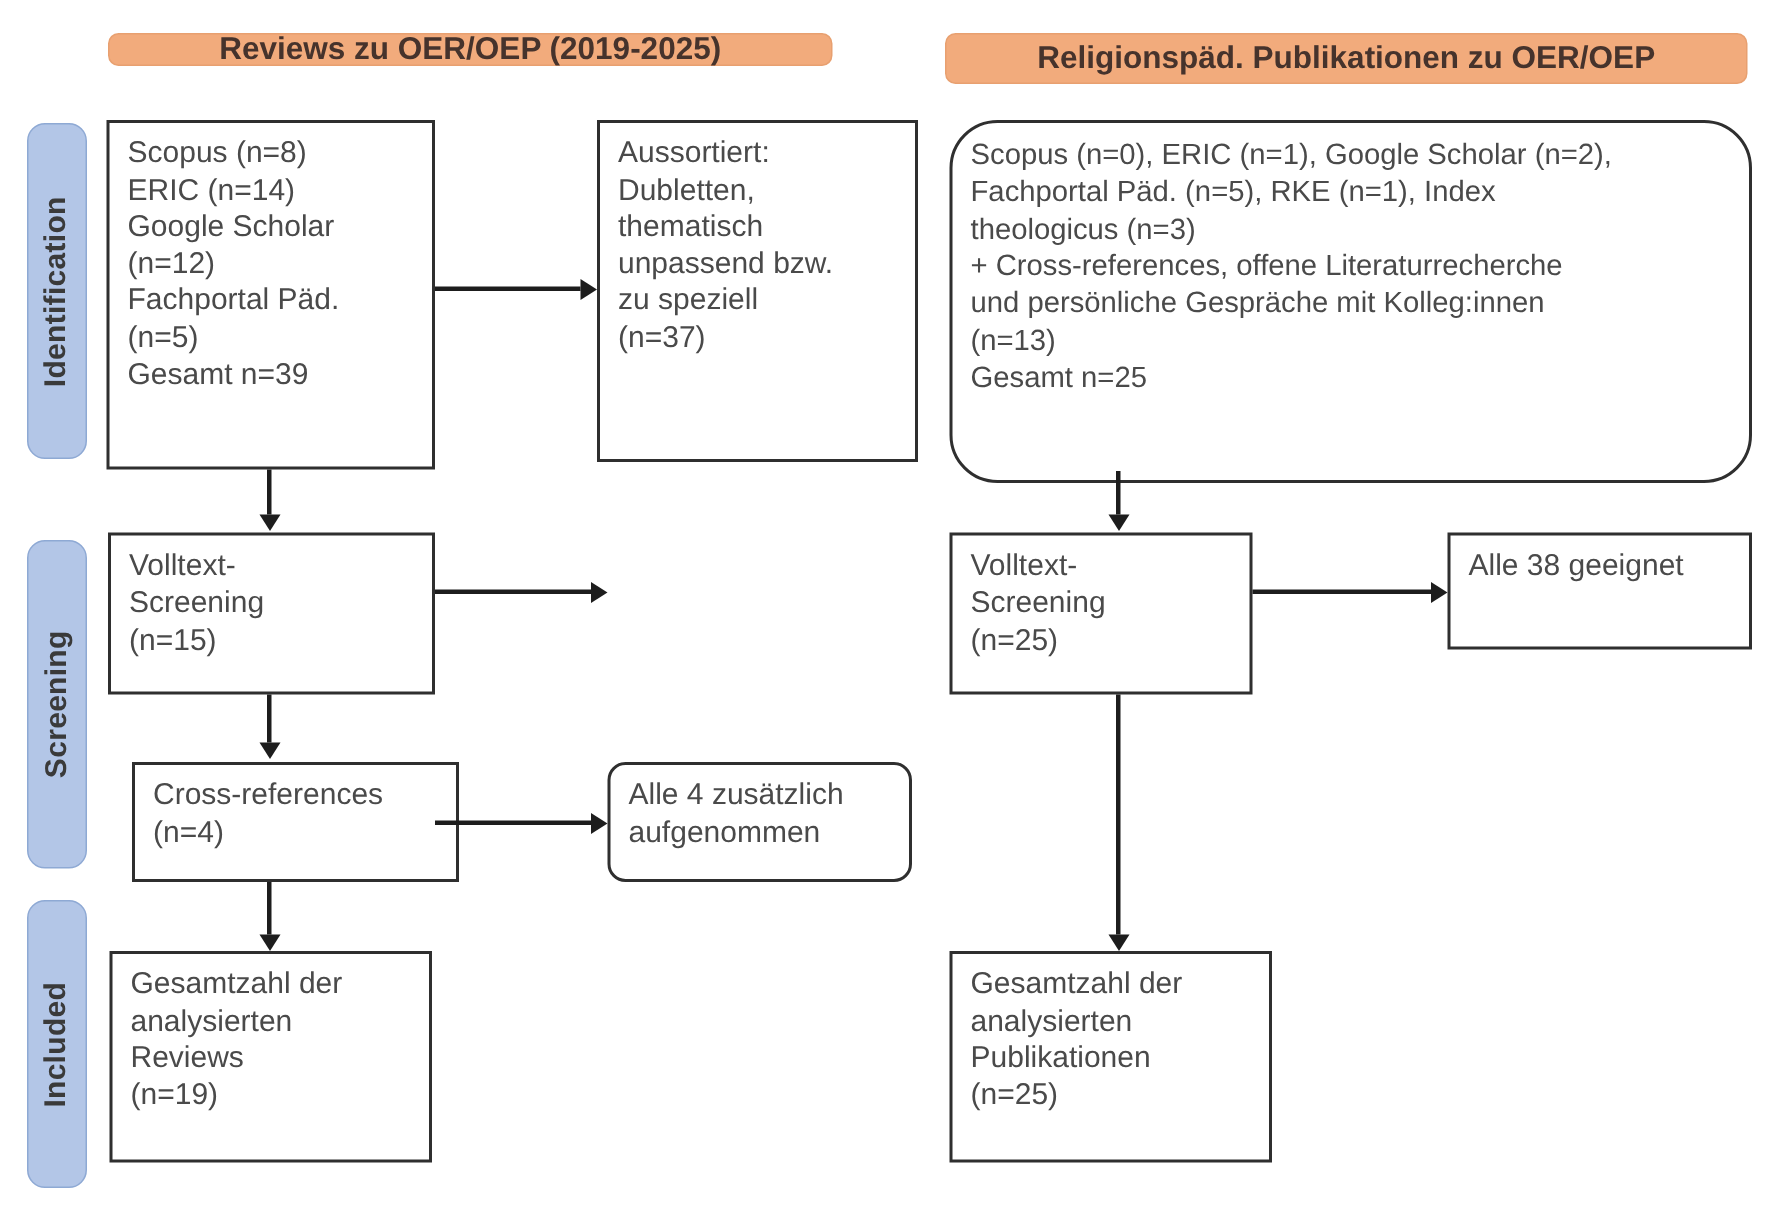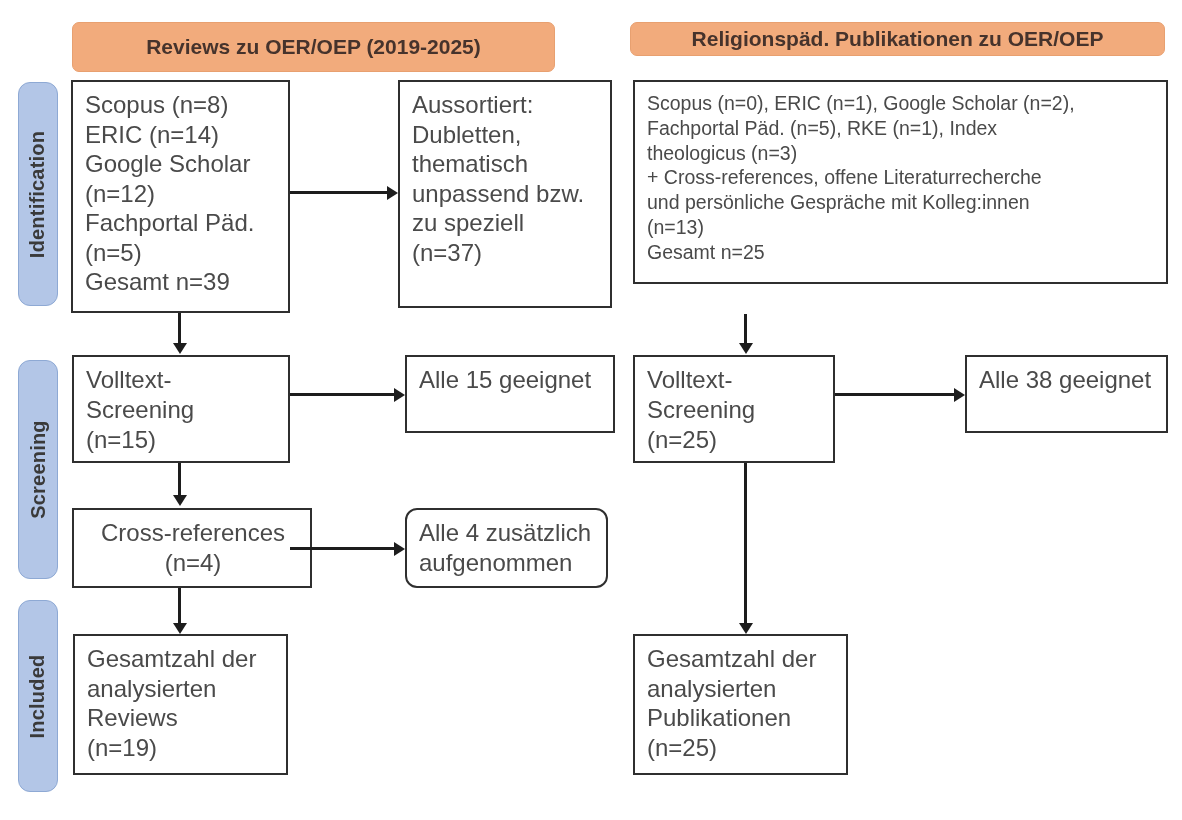--- a/index.html
+++ b/index.html
@@ -52,21 +52,21 @@
     white-space: nowrap;
   }
 
   
   .box {
     position: absolute;
     background: #ffffff;
     border: 2.5px solid #2f2f2f;
     box-sizing: border-box;
     padding: 8px 10px 6px 12px;
-    font-size: 24px;
+    font-size: 20px;
     line-height: 1.23;
     color: #4a4a4a;
     white-space: pre-line;
     overflow: hidden;
   }
   .box.compact { line-height: 1.26; }
   .box.dense {
     font-size: 19.5px;
     line-height: 1.27;
     padding-top: 9px;
@@ -106,21 +106,21 @@
   </div>
 
   <div class="stage-pill" style="left:18px; top:360px; width:40px; height:219px;">
     <span class="stage-label">Screening</span>
   </div>
 
   <div class="stage-pill" style="left:18px; top:600px; width:40px; height:192px;">
     <span class="stage-label">Included</span>
   </div>
 
-  <div class="col-header" style="left:72px; top:22px; width:483px; height:50px;">Reviews zu OER/OEP (2019-2025)</div>
+  <div class="col-header" style="left:72px; top:22px; width:483px; height:22px;">Reviews zu OER/OEP (2019-2025)</div>
 
   <div class="col-header" style="left:630px; top:22px; width:535px; height:34px;">Religionspäd. Publikationen zu OER/OEP</div>
 
   <div class="box" style="left:71px; top:80px; width:219px; height:233px;">Scopus (n=8)
 ERIC (n=14)
 Google Scholar
 (n=12)
 Fachportal Päd.
 (n=5)
 Gesamt n=39</div>
@@ -135,46 +135,45 @@
   <div class="conn h" style="left:290px; top:191px; width:97px;"></div>
   <div class="arrowhead right" style="left:387px; top:185.5px;"></div>
 
   <div class="conn v" style="left:178px; top:313px; height:30px;"></div>
   <div class="arrowhead down" style="left:172.5px; top:343px;"></div>
 
   <div class="box compact" style="left:72px; top:355px; width:218px; height:108px;">Volltext-
 Screening
 (n=15)</div>
 
-  <div class="box" style="left:405px; top:355px; width:210px; height:78px;">Alle 15 geeignet</div>
 
   <div class="conn h" style="left:290px; top:393px; width:104px;"></div>
   <div class="arrowhead right" style="left:394px; top:387.5px;"></div>
 
   <div class="conn v" style="left:178px; top:463px; height:32px;"></div>
   <div class="arrowhead down" style="left:172.5px; top:495px;"></div>
 
-  <div class="box compact" style="left:72px; top:508px; width:240px; height:80px;text-align:center;">Cross-references
+  <div class="box compact" style="left:88px; top:508px; width:218px; height:80px;">Cross-references
 (n=4)</div>
 
   <div class="box" style="left:405px; top:508px; width:203px; height:80px;border-radius:12px;">Alle 4 zusätzlich
 aufgenommen</div>
 
   <div class="conn h" style="left:290px; top:547px; width:104px;"></div>
   <div class="arrowhead right" style="left:394px; top:541.5px;"></div>
 
   <div class="conn v" style="left:178px; top:588px; height:35px;"></div>
   <div class="arrowhead down" style="left:172.5px; top:623px;"></div>
 
   <div class="box" style="left:73px; top:634px; width:215px; height:141px;">Gesamtzahl der
 analysierten
 Reviews
 (n=19)</div>
 
-  <div class="box dense" style="left:633px; top:80px; width:535px; height:204px;">Scopus (n=0), ERIC (n=1), Google Scholar (n=2),
+  <div class="box dense" style="left:633px; top:80px; width:535px; height:242px;border-radius:32px;">Scopus (n=0), ERIC (n=1), Google Scholar (n=2),
 Fachportal Päd. (n=5), RKE (n=1), Index
 theologicus (n=3)
 + Cross-references, offene Literaturrecherche
 und persönliche Gespräche mit Kolleg:innen
 (n=13)
 Gesamt n=25</div>
 
   <div class="conn v" style="left:744px; top:314px; height:29px;"></div>
   <div class="arrowhead down" style="left:738.5px; top:343px;"></div>
 

